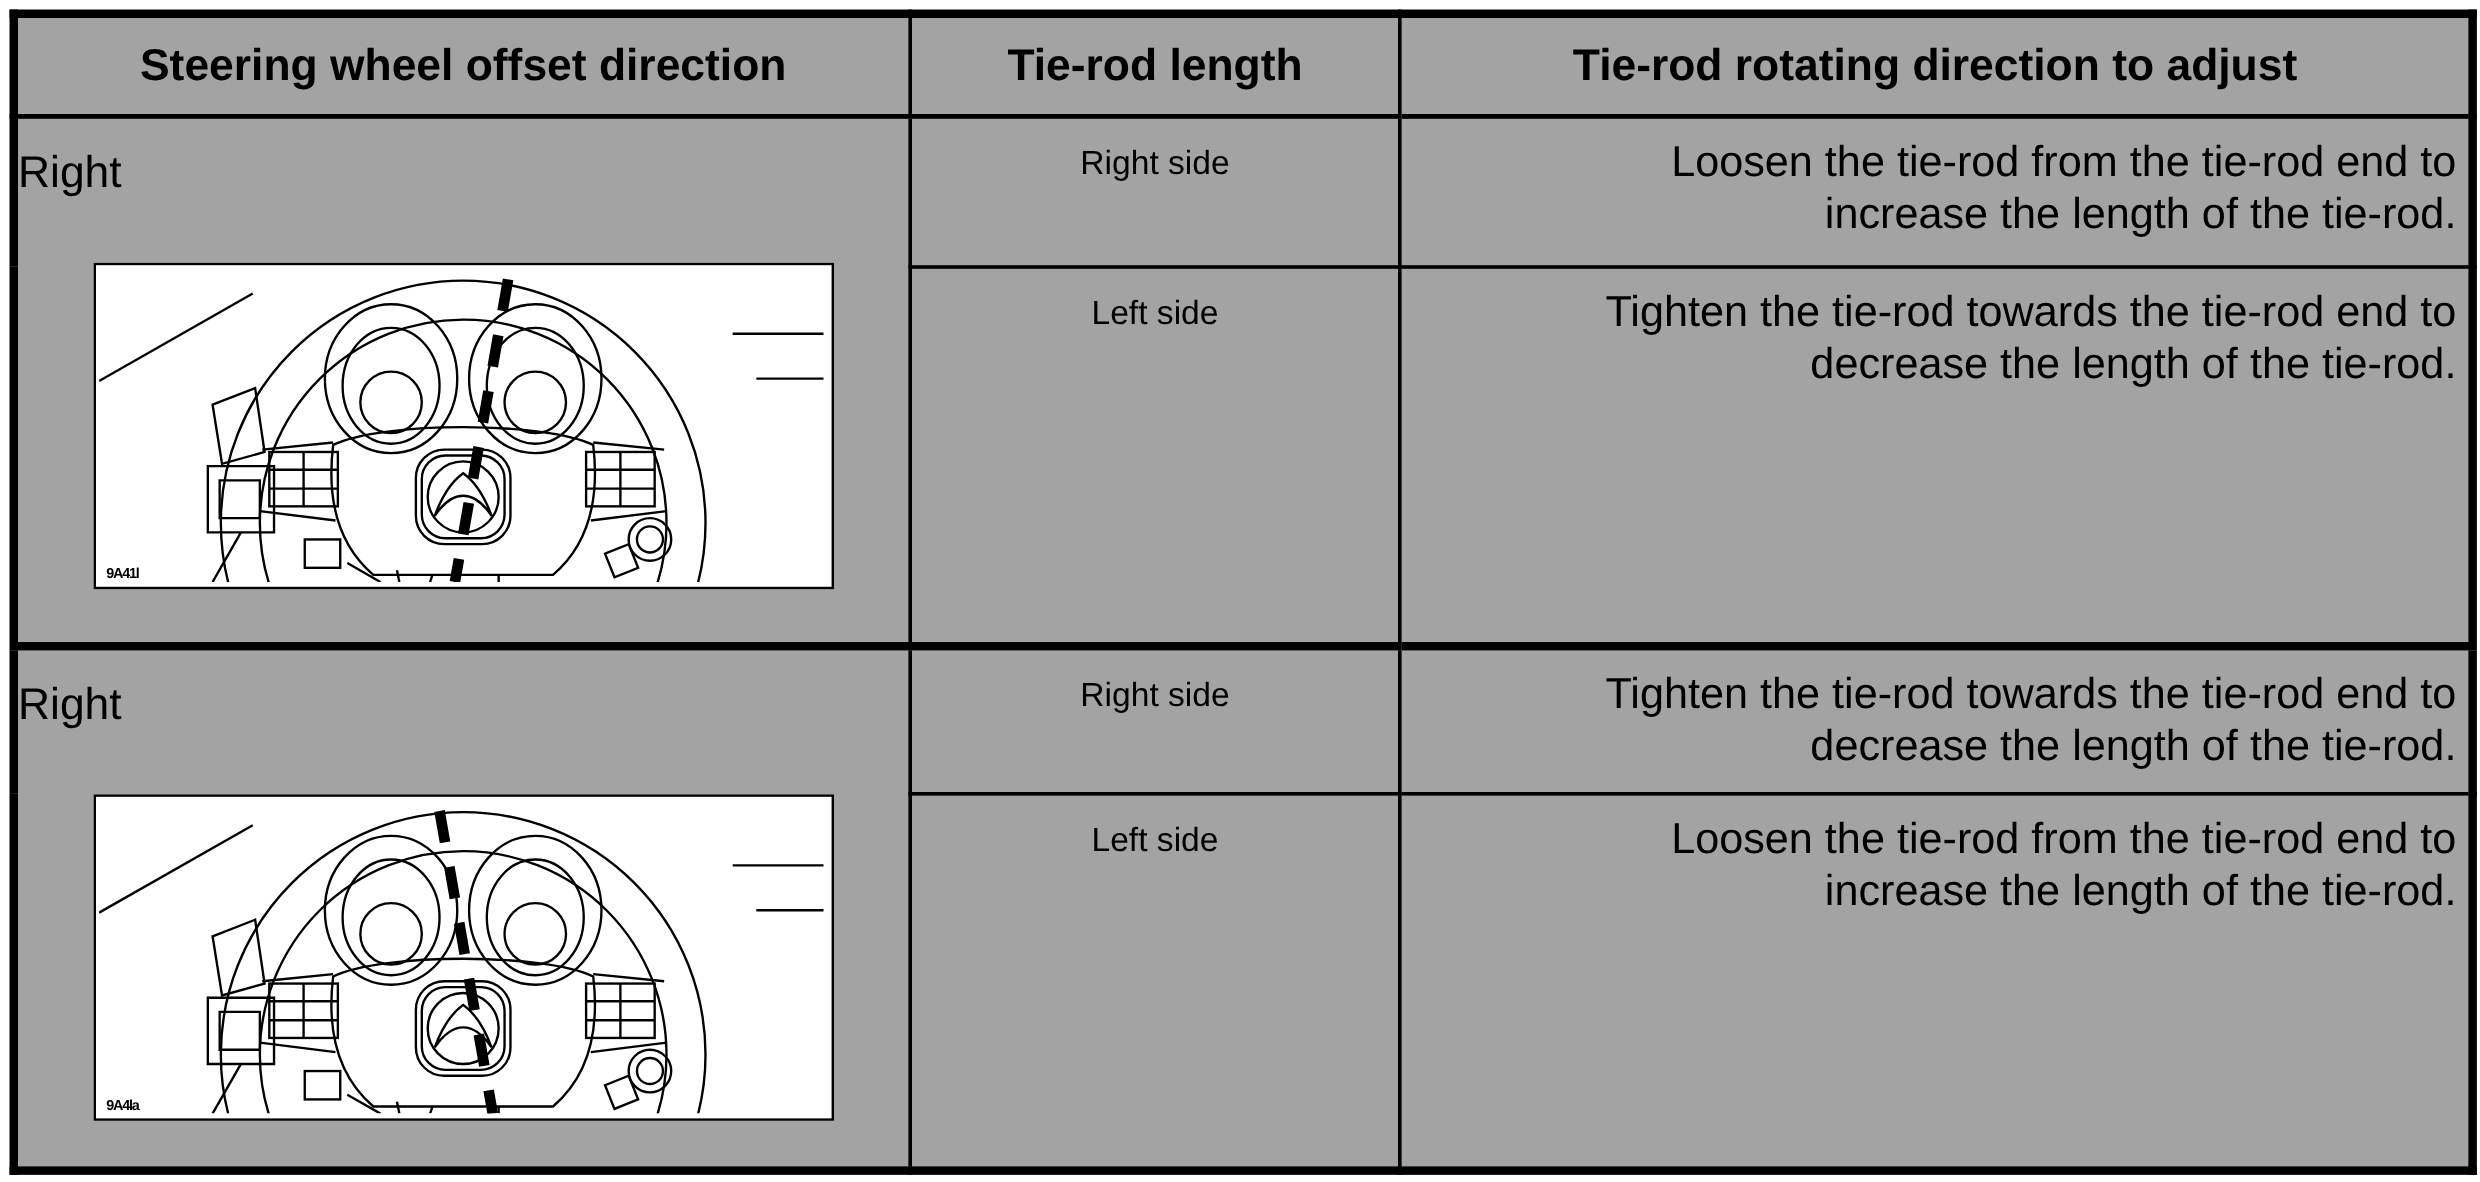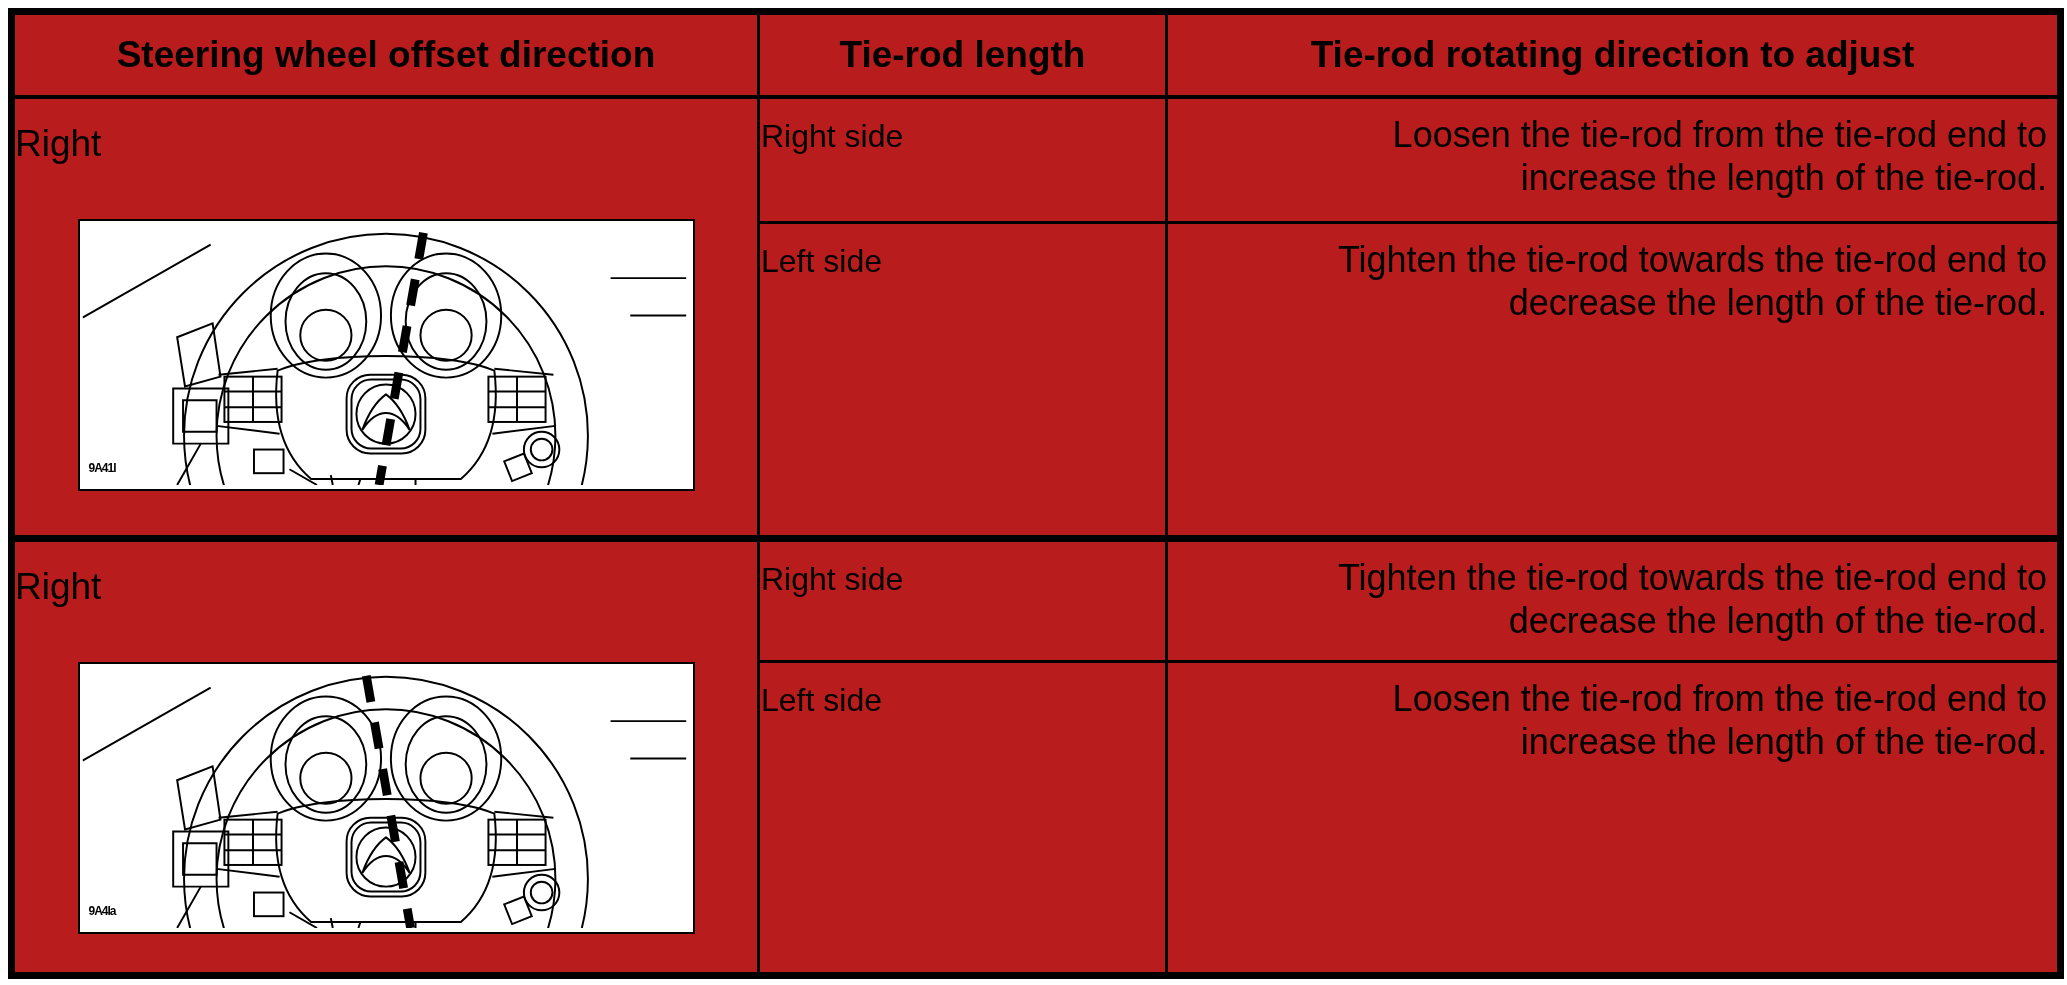--- a/index.html
+++ b/index.html
@@ -3,43 +3,43 @@
 <meta charset="utf-8">
 <style>
   html,body { margin:0; padding:0; background:#ffffff; }
   .page {
     position:relative; width:2067px; height:985px; background:#ffffff;
     font-family:"Liberation Sans", sans-serif; color:#000;
   }
   table.main {
     position:absolute; left:8px; top:8px;
     border-collapse:collapse; table-layout:fixed;
-    width:2049px; border:7px solid #000; background:#b91c1c;
+    width:2049px; border:7px solid #000; background:#a3a3a3;
   }
   table.main td, table.main th { border:3px solid #000; overflow:hidden; }
   th.hdr {
     height:80px; font-size:37px; font-weight:bold; text-align:center;
     vertical-align:middle; border-bottom-width:4px !important; padding:0 6px;
   }
   td.side-cell {
-    vertical-align:top; font-size:32px;
+    vertical-align:top; text-align:center; font-size:28px;
     padding-top:16px; line-height:42px;
   }
   td.instr-cell {
     vertical-align:top; text-align:right; font-size:36px;
     padding:14px 10px 0 16px; line-height:43px; white-space:pre-line;
   }
   td.dir-cell { vertical-align:top; padding:0; }
   .dir-label { margin-top:24px; font-size:37px; line-height:42px; }
   .fig-frame {
     position:relative; width:613px; height:268px; margin:54px auto 0 auto;
     border:2px solid #000; background:#fff;
   }
   .fig-code {
-    position:absolute; left:9px; bottom:15px; font-size:12px; font-weight:bold;
+    position:absolute; left:9px; bottom:5px; font-size:12px; font-weight:bold;
     letter-spacing:-1px; line-height:12px; color:#000;
   }
   .heavy-top { border-top:7px solid #000 !important; }
   tr.r1 { height:125px; }
   tr.r2 { height:316px; }
   tr.r3 { height:123px; }
   tr.r4 { height:314px; }
   svg.wheel { display:block; }
 </style>
 </head>

